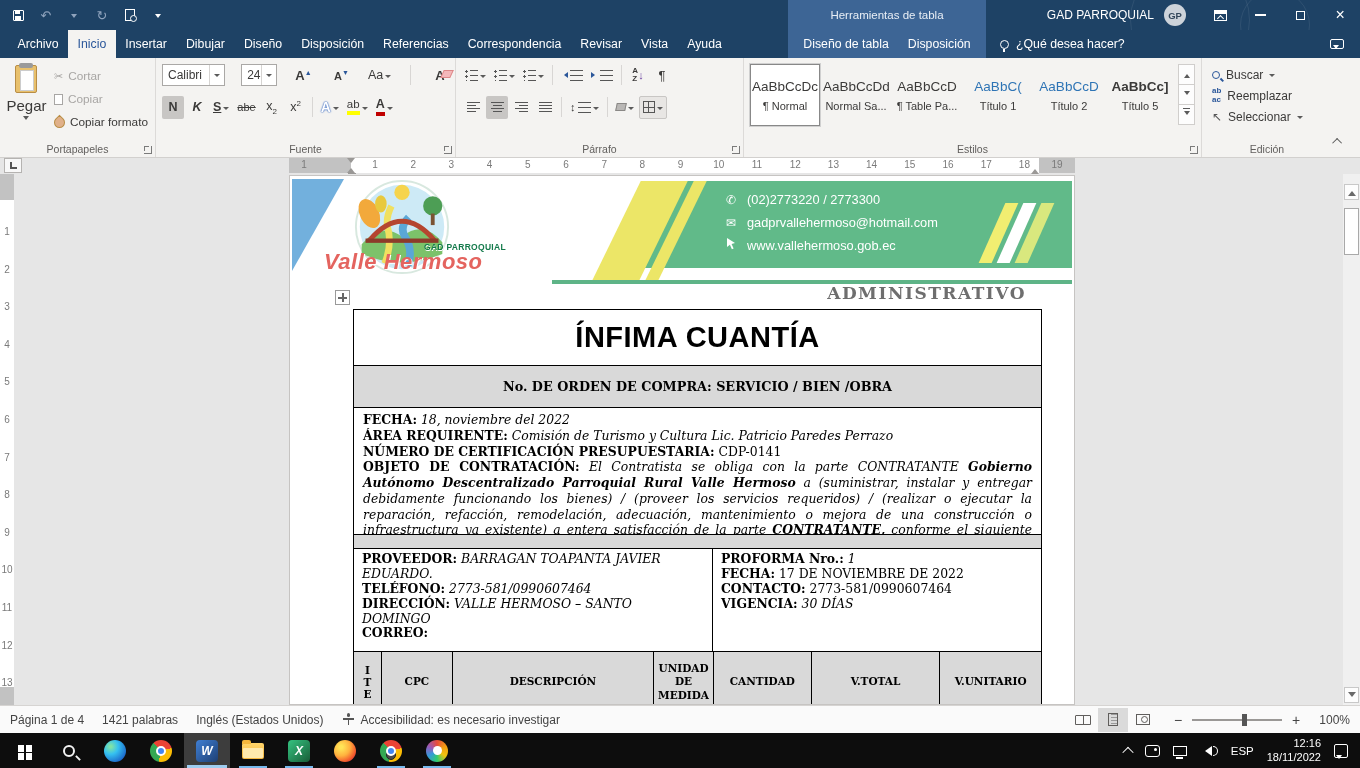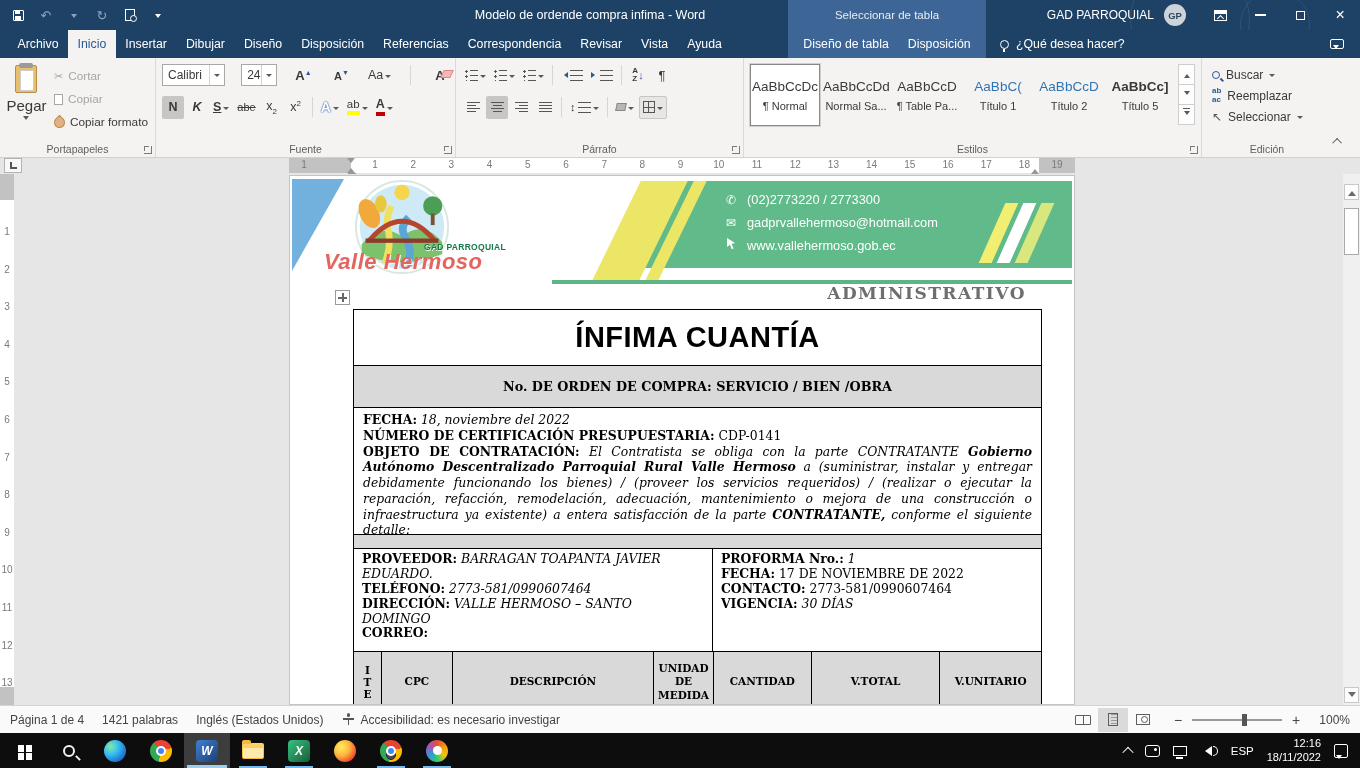--- a/index.html
+++ b/index.html
@@ -282,23 +282,22 @@
         <i class="tri-d gray"></i>
       </span>
     <span class="qat-btn uglyph dis">↻</span>
     <span class="qat-btn">
         <i class="i-prevdoc"></i>
       </span>
     <span class="qat-btn">
         <i class="tri-d"></i>
       </span>
   </div>
-  <div id="win-title">Modelo de ordende compra infima  -  Word</div>
   <div id="ctx-panel"></div>
-  <div id="ctx-label">Seleccionar de tabla</div>
+  <div id="ctx-label">Herramientas de tabla</div>
   <div id="tb-right">
     <span id="user-name">GAD PARROQUIAL</span>
     <span id="avatar">GP</span>
     <span class="wbtn">
         <i class="i-ribopts"></i>
       </span>
     <span class="wbtn">
         <i class="i-min"></i>
       </span>
     <span class="wbtn">
@@ -665,20 +664,21 @@
 
     <div id="move-handle"></div>
 
     <div id="dtable">
       <div class="trow" id="row-title">ÍNFIMA CUANTÍA</div>
       <div class="trow" id="row-order">
         <div class="c1">No. DE ORDEN DE COMPRA:  SERVICIO / BIEN /OBRA</div>
       </div>
       <div class="trow" id="row-fields">
         <div><span class="lb">FECHA:</span> <span class="it">18, noviembre del 2022</span></div>
+        <div><span class="lb">ÁREA REQUIRENTE:</span> <span class="it">Comisión de Turismo y Cultura Lic. Patricio Paredes Perrazo</span></div>
         <div><span class="lb">NÚMERO DE CERTIFICACIÓN  PRESUPUESTARIA:</span> <span>CDP-0141</span></div>
         <div class="fpara">
           <span class="lb">OBJETO DE CONTRATACIÓN:</span>
           <span class="it">El Contratista se obliga con la parte CONTRATANTE</span>
           <span class="bit">Gobierno Autónomo Descentralizado Parroquial Rural Valle Hermoso</span>
           <span class="it">a (suministrar, instalar y entregar debidamente funcionando los bienes) / (proveer los servicios requeridos) / (realizar o ejecutar la reparación, refacción, remodelación, adecuación, mantenimiento o mejora de una construcción o infraestructura ya existente) a entera satisfacción de la parte</span>
           <span class="bit">CONTRATANTE,</span>
           <span class="it">conforme el siguiente detalle:</span>
         </div>
       </div>

